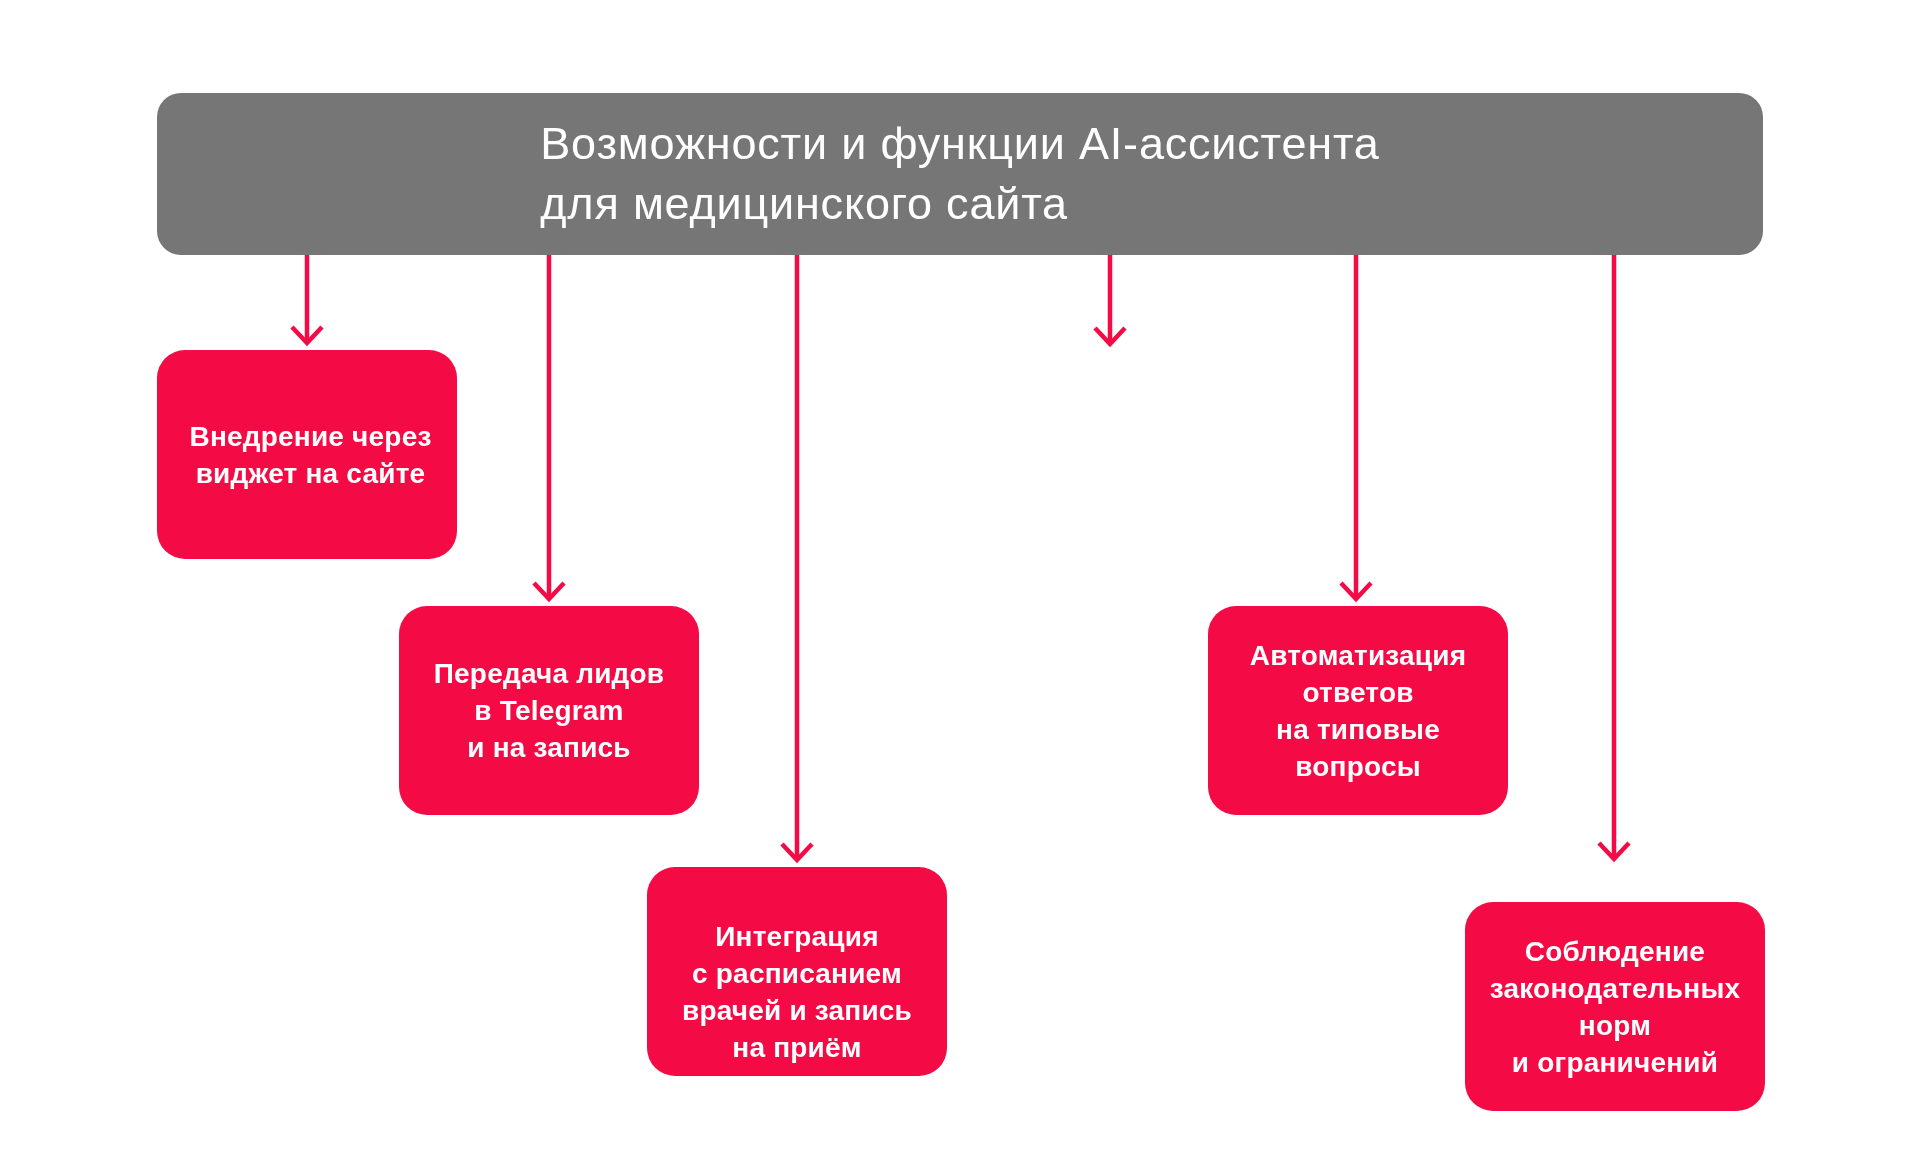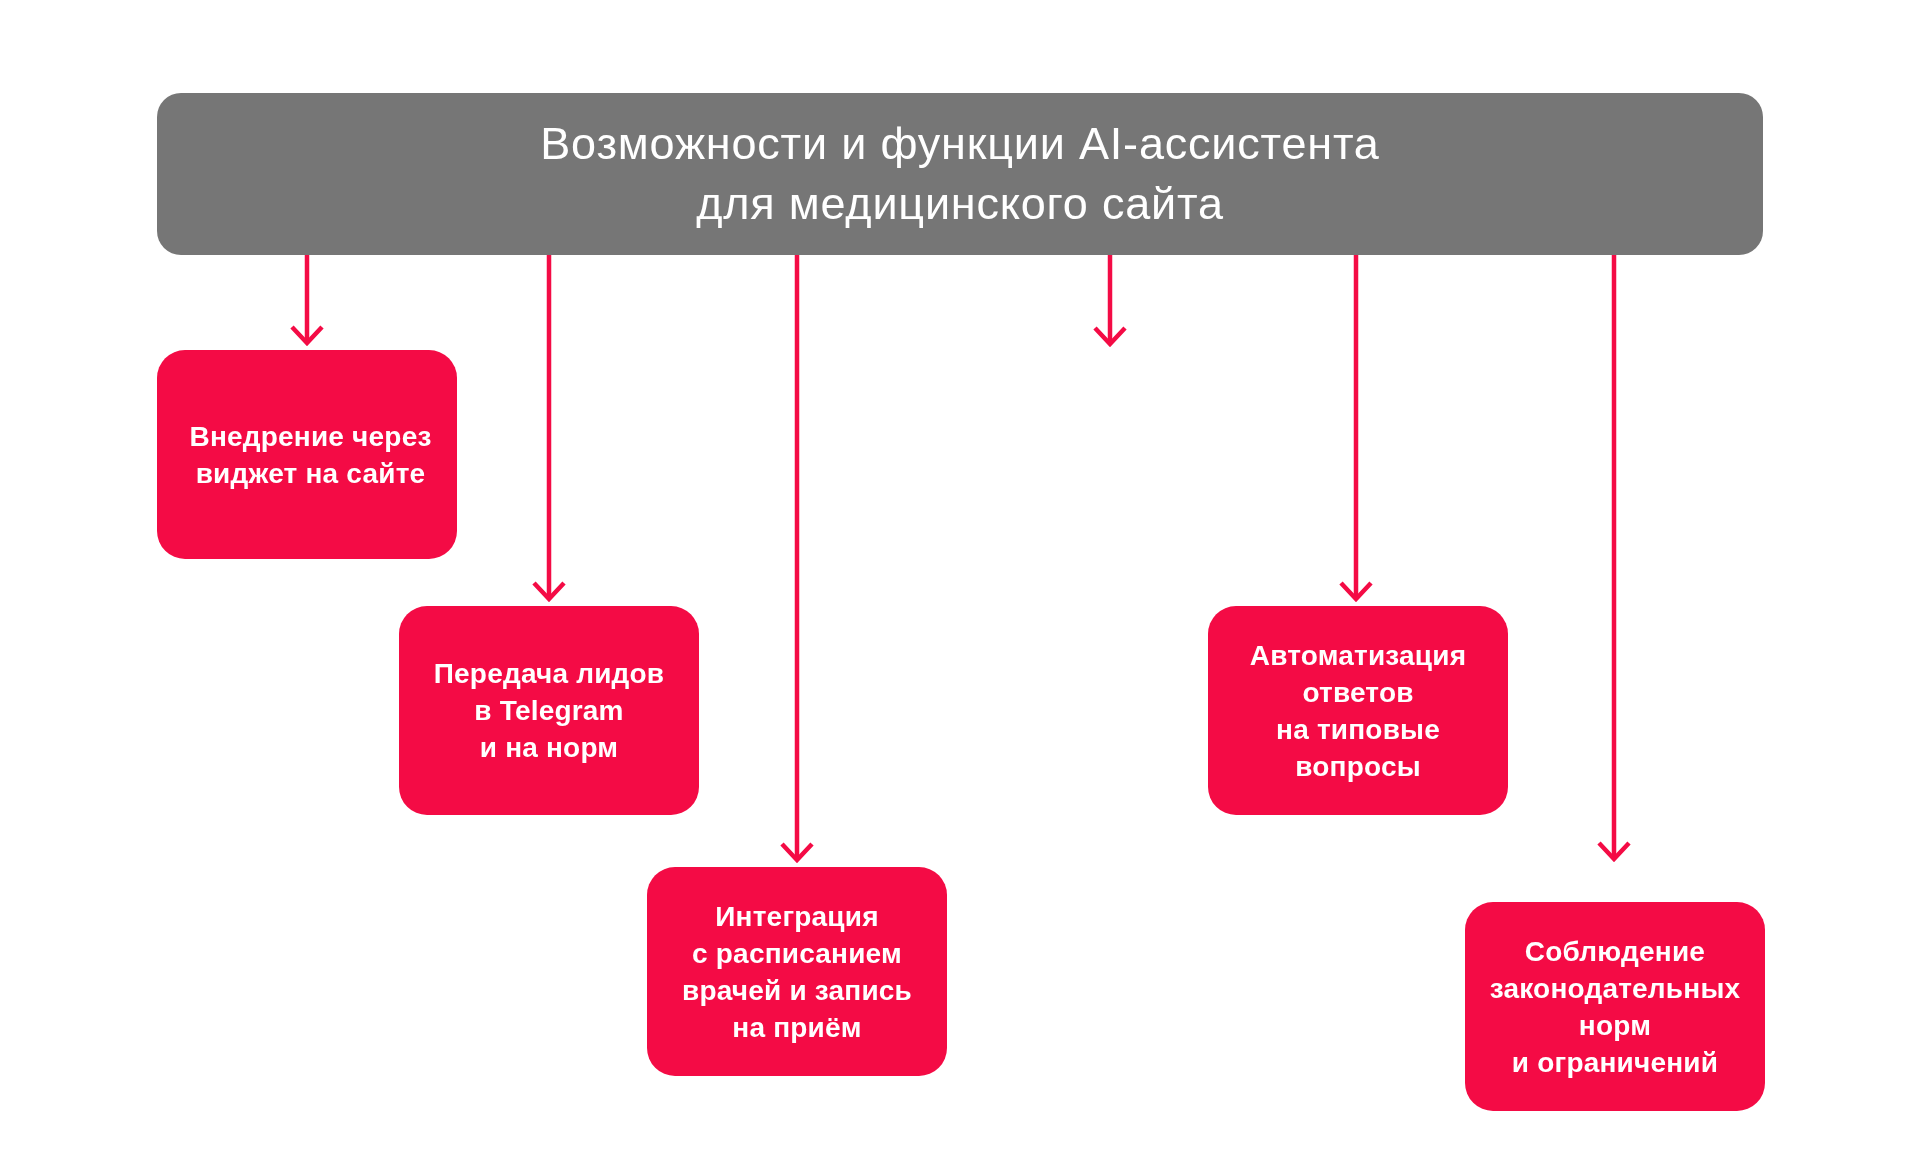--- a/index.html
+++ b/index.html
@@ -25,21 +25,20 @@
     display: flex;
     align-items: center;
     justify-content: center;
   }
   .header .title {
     color: var(--text-on-fill, #ffffff);
     font-size: 45px;
     line-height: 1.33;
     font-weight: 500;
     letter-spacing: 0.8px;
-    text-align: center;
     white-space: pre-line;
   }
 
   .node {
     position: absolute;
     width: 300px;
     height: 209px;
     background: var(--accent, #f40b45);
     border-radius: 28px;
     display: flex;
@@ -52,21 +51,21 @@
     font-size: 28px;
     line-height: 37px;
     font-weight: 700;
     letter-spacing: 0.2px;
     text-align: center;
     white-space: pre-line;
   }
 
   .node-widget     { left: 157px;  top: 350px; padding-left: 21px; }
   .node-leads      { left: 399px;  top: 606px; }
-  .node-schedule   { left: 647px;  top: 867px; }
+  .node-schedule   { left: 647px;  top: 867px; align-items: flex-end; }
   .node-consult    { left: 961px;  top: 351px; }
   .node-automation { left: 1208px; top: 606px; }
   .node-law        { left: 1465px; top: 866px; margin-top: 36px; }
 
   .arrow { position: absolute; top: 255px; width: 44px; overflow: visible; }
   .arrow-1 { left: 285px;  height: 91px;  }
   .arrow-2 { left: 527px;  height: 347px; }
   .arrow-3 { left: 775px;  height: 608px; }
   .arrow-4 { left: 1088px; height: 92px;  }
   .arrow-5 { left: 1334px; height: 347px; }
@@ -119,21 +118,21 @@
   </svg>
 
   <div class="node node-widget">
     <div class="label">Внедрение через
 виджет на сайте</div>
   </div>
 
   <div class="node node-leads">
     <div class="label">Передача лидов
 в Telegram
-и на норм</div>
+и на запись</div>
   </div>
 
   <div class="node node-schedule">
     <div class="label">Интеграция
 с расписанием
 врачей и запись
 на приём</div>
   </div>
 
 

